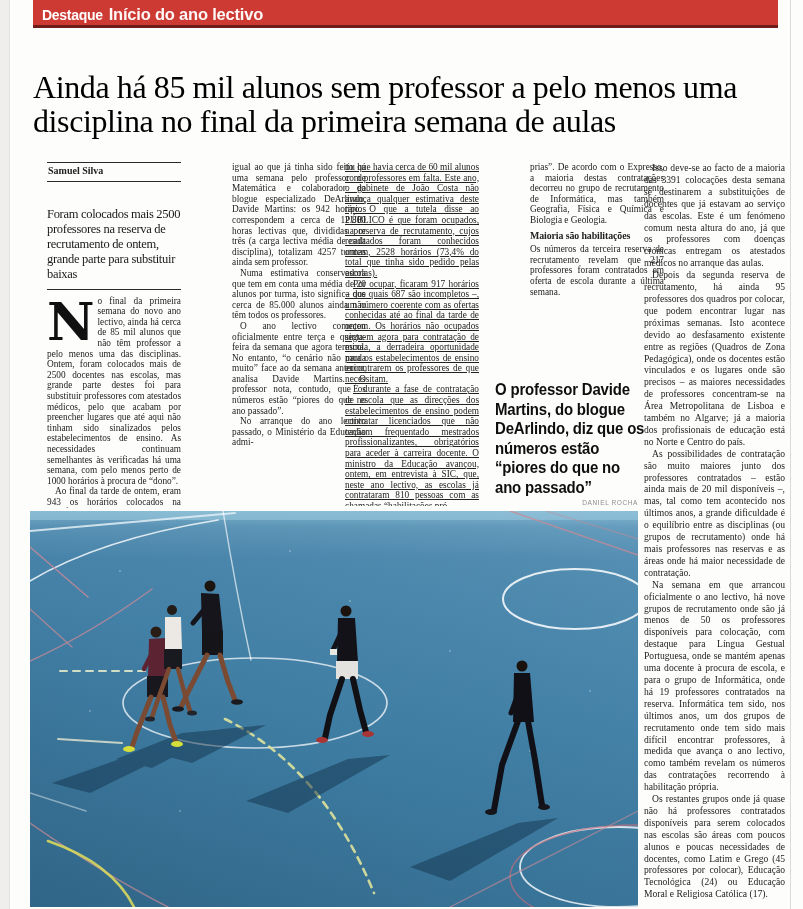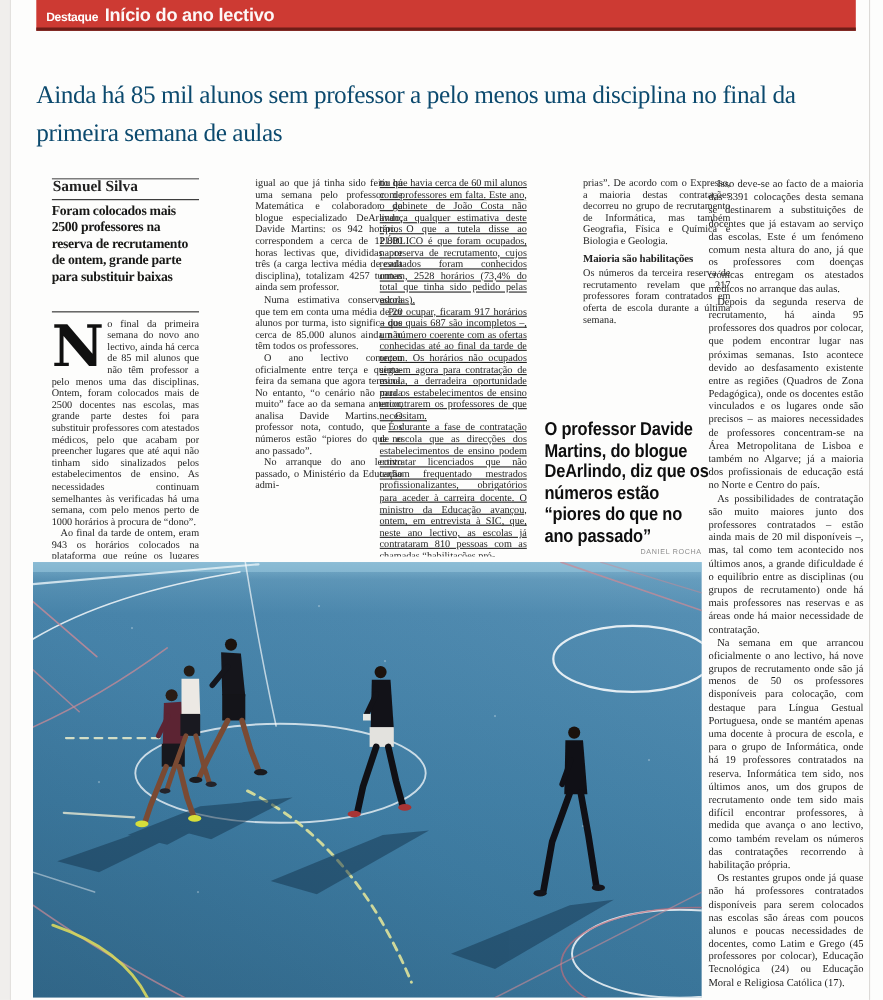--- a/index.html
+++ b/index.html
@@ -15,53 +15,53 @@
   .scan-edge-left{position:absolute;left:0;top:0;width:9px;height:909px;background:#f0eeec;border-right:1px solid #e3e1de;}
   .scan-edge-right{position:absolute;left:790px;top:0;width:1px;height:909px;background:#dcdad7;}
 
   
   .topbar{
     position:absolute;left:33px;top:0;width:745px;height:28px;
     background:var(--accent-red);border-bottom:3px solid #6e1d18;
     color:#fff;font-family:"Liberation Sans",sans-serif;
     line-height:29px;padding-left:9px;box-sizing:border-box;white-space:nowrap;
   }
-  .topbar .section{font-weight:bold;font-size:11px;letter-spacing:-.3px;margin-top:18px;}
+  .topbar .section{font-weight:bold;font-size:14px;letter-spacing:-.3px;margin-top:18px;}
   .topbar .topic{font-weight:bold;font-size:16.5px;margin-left:6px;opacity:.96;letter-spacing:-.2px;}
 
   
   .kicker{
     position:absolute;left:33px;top:56px;
     font-weight:bold;font-size:14px;color:var(--kicker-red);letter-spacing:-.2px;
   }
   .headline{
     position:absolute;left:33px;top:70px;width:742px;margin:0;
-    font-weight:normal;font-size:23px;line-height:34px;color:#0c4a6e;letter-spacing:-.4px;
+    font-weight:normal;font-size:32px;line-height:34px;color:#000000;letter-spacing:-.4px;
   }
 
   
   .col{
     position:absolute;top:162px;width:134px;overflow:hidden;
     font-size:9.3px;line-height:10.6px;text-align:justify;color:#222;
   }
   .col1{left:47px;height:346px;}
   .col2{left:196px;height:344px;margin-left:36px;}
   .col3{left:345px;height:344px;text-decoration:underline;}
   .col4{left:494px;height:344px;margin-left:36px;}
   .col5{left:644px;width:141px;height:745px;font-size:9.6px;line-height:11.9px;}
 
   .byline-block{
     border-top:1px solid #2a2a2a;border-bottom:1px solid #2a2a2a;
-    padding:3px 0 4px 1px;margin-bottom:2px;
-    font-weight:bold;font-size:14px;text-align:left;
+    padding:3px 0 4px 1px;margin-bottom:25px;
+    font-weight:bold;font-size:10px;text-align:left;
   }
   .lede{
-    margin:0 0 6px 0;font-weight:bold;font-size:12.5px;line-height:15px;
+    margin:0 0 6px 0;font-weight:normal;font-size:12.5px;line-height:15px;
     letter-spacing:-.3px;text-align:left;color:#191917;
-    border-bottom:1px solid #2a2a2a;padding-bottom:24px;
+    border-bottom:1px solid #2a2a2a;padding-bottom:7px;
   }
   .para{margin:0;}
   .para.ind{text-indent:8px;}
   .dropcap{
     float:left;font-weight:bold;font-family:"DejaVu Serif",serif;
     font-size:52px;line-height:44px;padding:4px 3px 0 0;color:#101010;
   }
   .subhead{margin:5px 0 3px 0;font-weight:bold;font-size:9.9px;text-align:left;letter-spacing:-.1px;}
 
   

